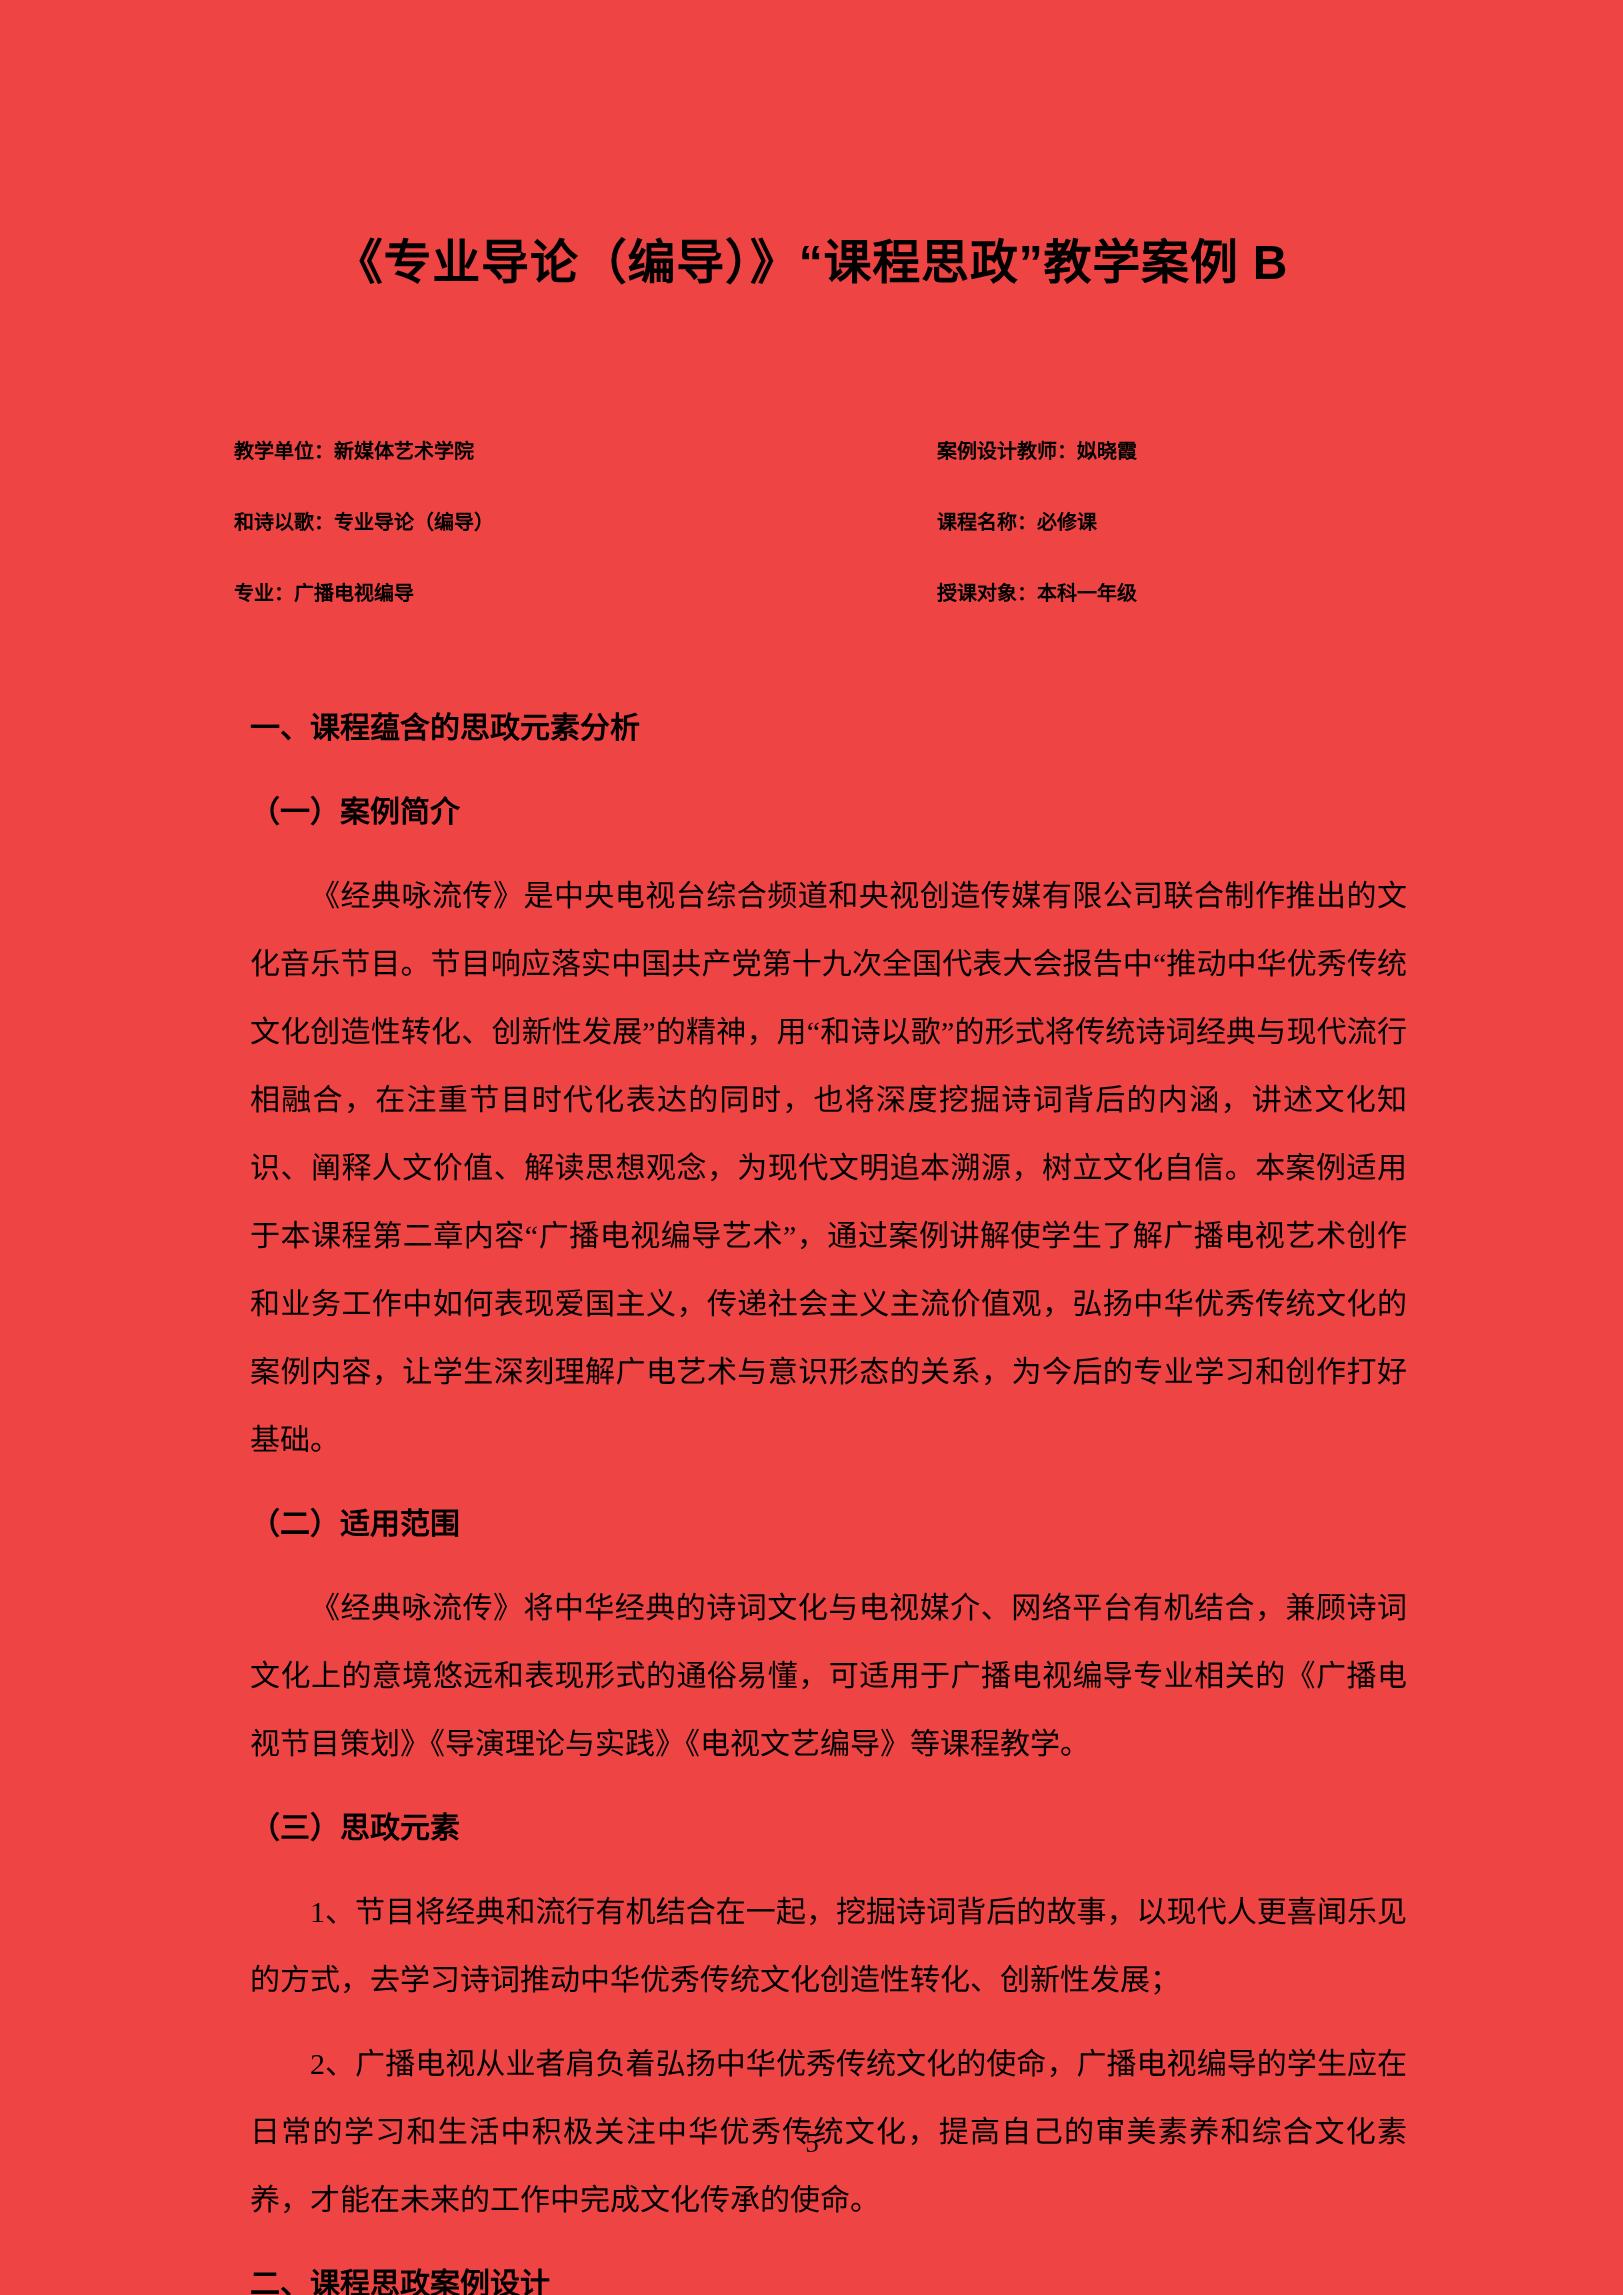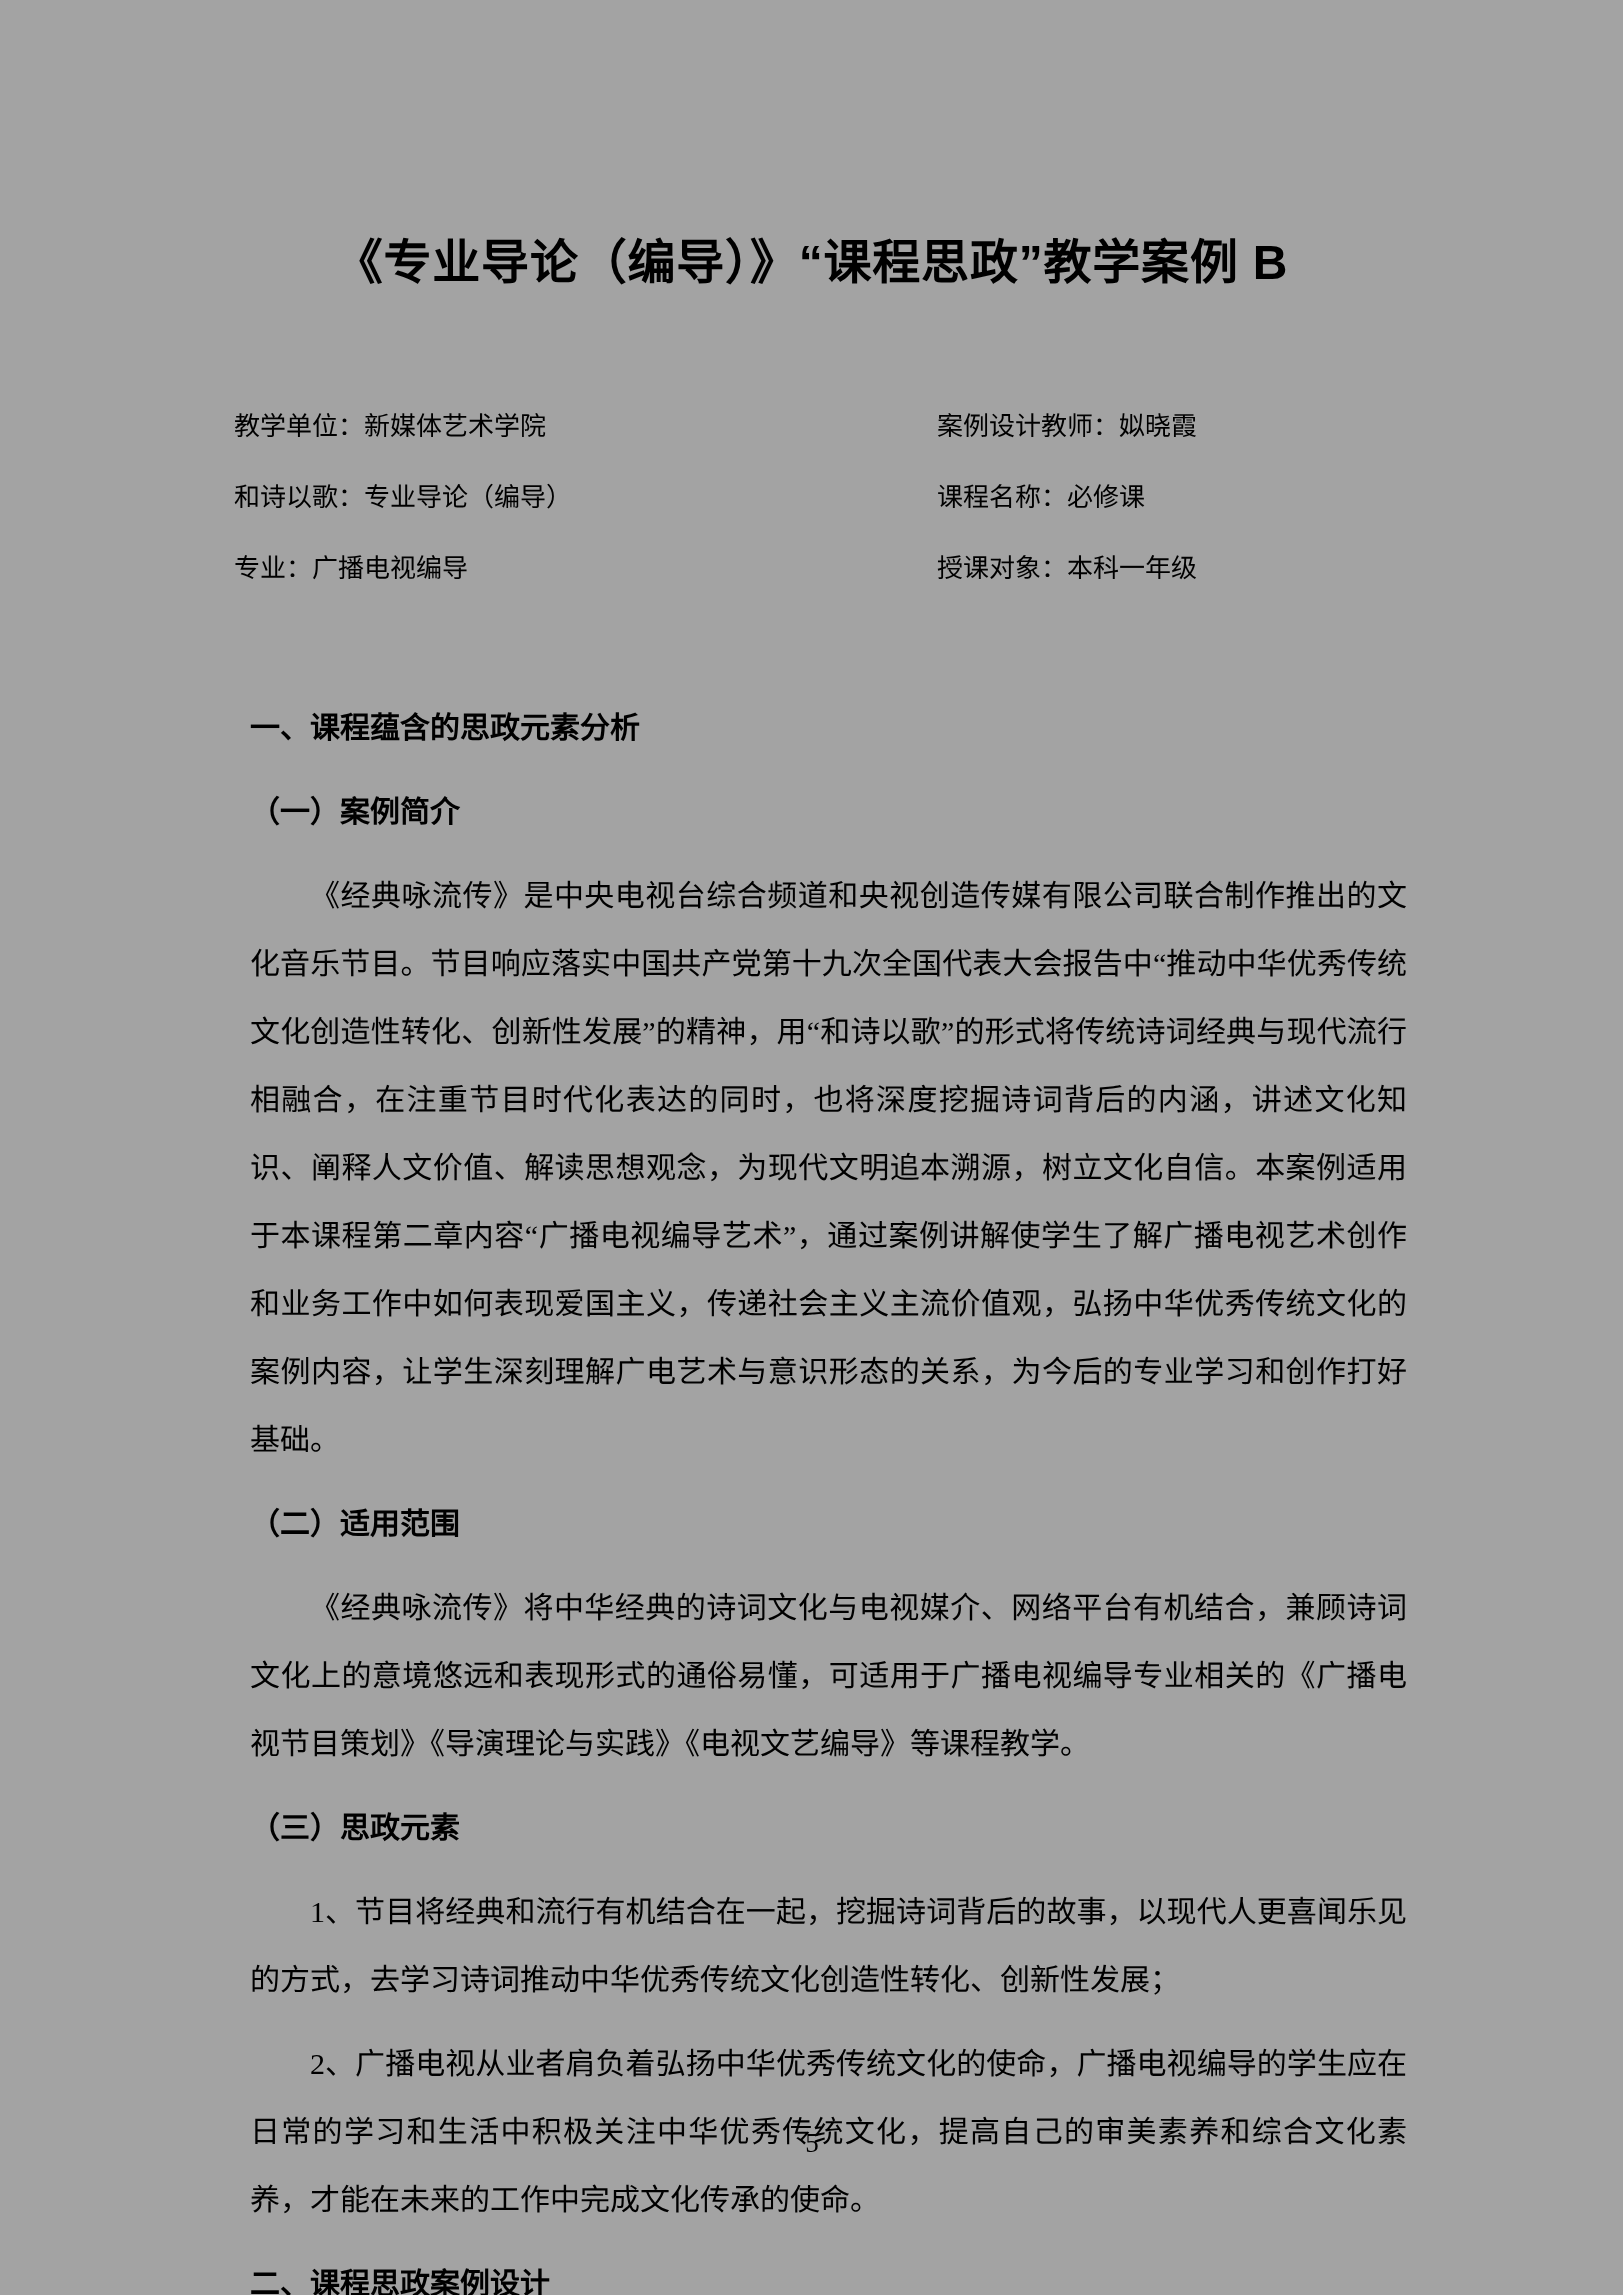--- a/index.html
+++ b/index.html
@@ -5,44 +5,45 @@
   html, body {
     margin: 0;
     padding: 0;
     background: #e8e8e8;
   }
   .page {
     position: relative;
     width: 1624px;
     height: 2295px;
     margin: 0 auto;
-    background: #a3a3a3;
+    background: #ef4444;
     color: #000000;
     font-family: "Liberation Serif", "DejaVu Serif", serif;
     overflow: hidden;
   }
   .doc-title {
     position: absolute;
     left: 217px;
     top: 200px;
     width: 1189px;
     text-align: center;
     font-family: "Liberation Sans", "DejaVu Sans", sans-serif;
     font-weight: 700;
     font-size: 48px;
     line-height: 62px;
     letter-spacing: 0.8px;
     white-space: nowrap;
   }
   .meta {
     position: absolute;
     left: 234px;
-    top: 408px;
+    top: 432px;
     width: 1205px;
-    font-size: 26px;
+    font-size: 20px;
+    font-weight: bold;
   }
   .meta-row {
     display: flex;
     height: 71px;
     align-items: flex-start;
     line-height: 38px;
   }
   .meta-left  { flex: 0 0 703px; }
   .meta-right { flex: 1 1 auto; }
   .body {

